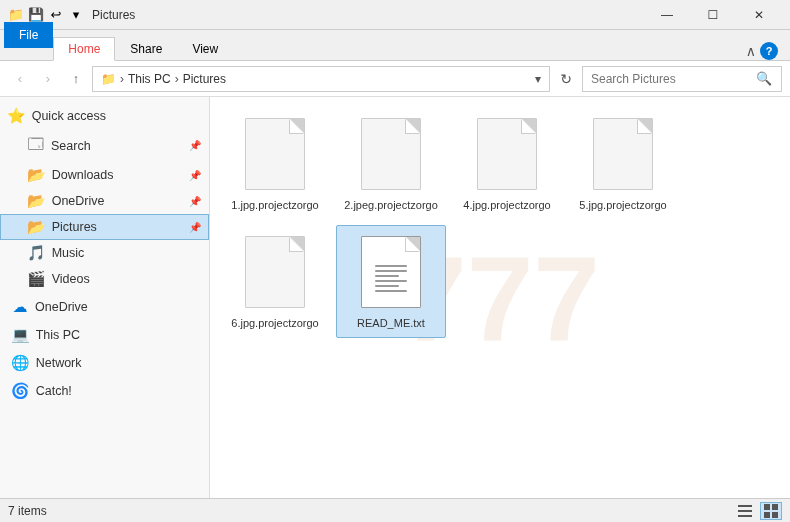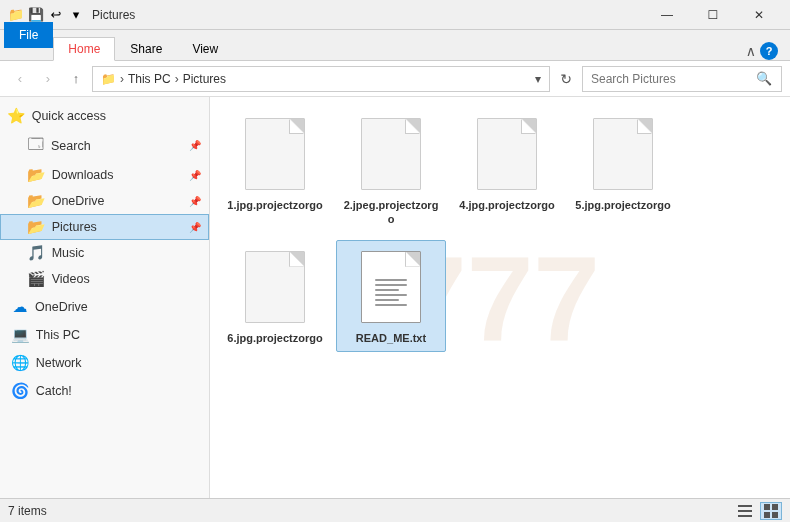--- a/index.html
+++ b/index.html
@@ -326,21 +326,20 @@
       border-radius: 1px;
     }
     .txt-line.short { width: 24px; }
     .file-name {
       font-size: 11px;
       color: #333;
       text-align: center;
       margin-top: 4px;
       word-break: break-all;
       line-height: 1.3;
-      font-weight: bold;
     }
 
     
     .status-bar {
       height: 24px;
       background: #f0f0f0;
       border-top: 1px solid #ccc;
       display: flex;
       align-items: center;
       padding: 0 8px;

